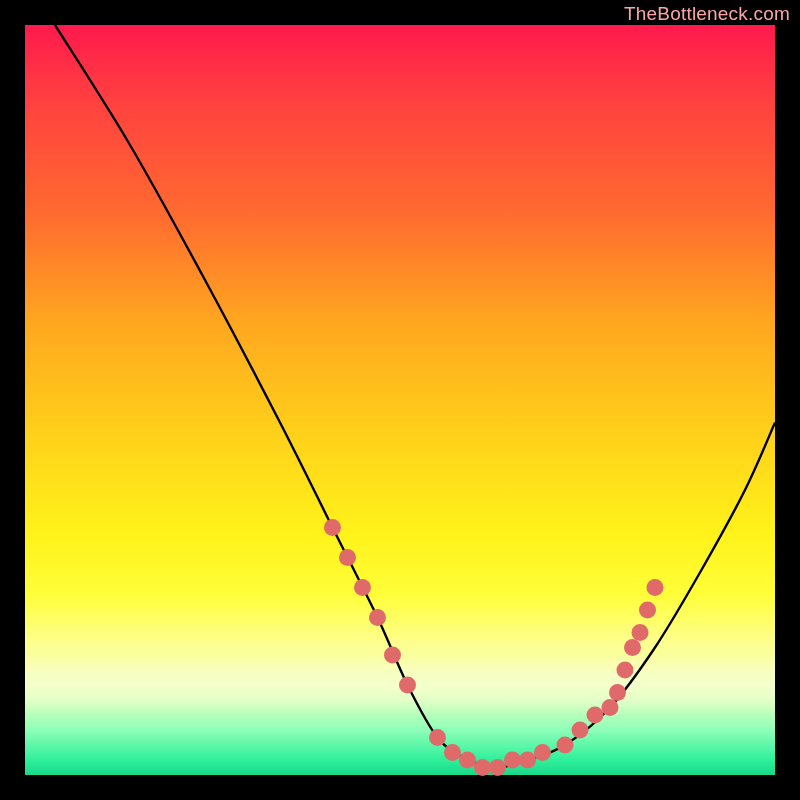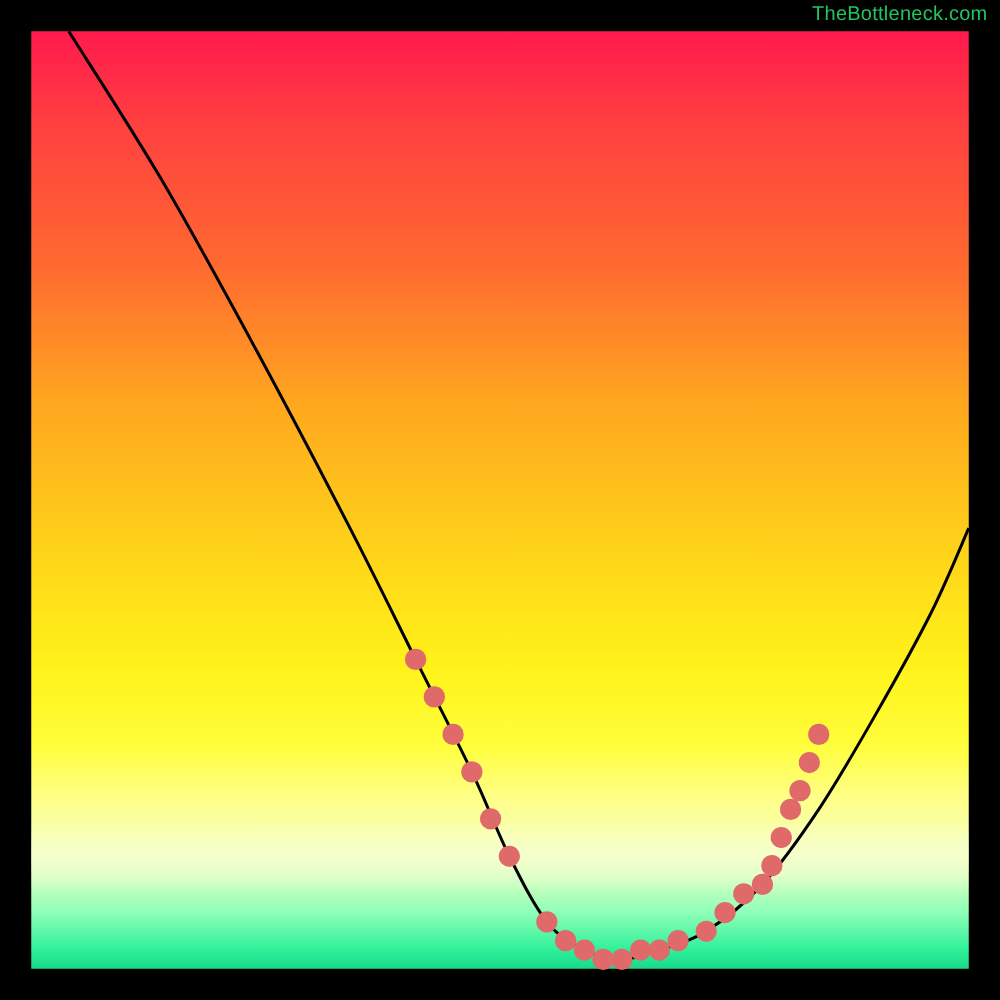--- a/index.html
+++ b/index.html
@@ -54,22 +54,22 @@
       rgba(255,255,255,0) 0%,
       rgba(255,255,220,0.55) 50%,
       rgba(255,255,255,0) 100%
     );
     pointer-events: none;
   }
   .watermark {
     position: absolute;
     top: 3px;
     right: 10px;
-    color: #22c55e;
-    font-size: 16px;
+    color: #fca5a5;
+    font-size: 19px;
     font-weight: 500;
     letter-spacing: 0.2px;
   }
   svg.curve {
     position: absolute;
     left: 0;
     top: 0;
     width: 750px;
     height: 750px;
     overflow: visible;

